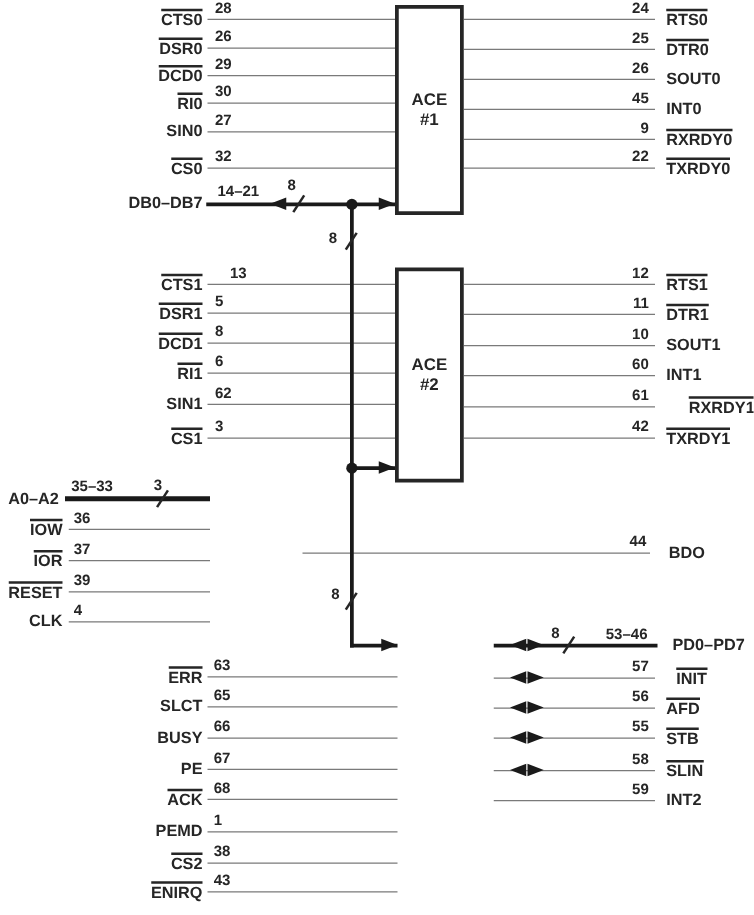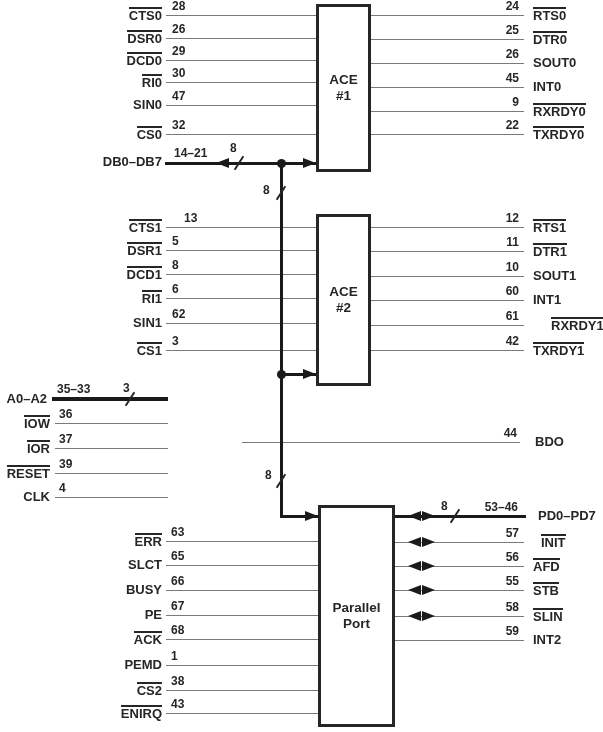--- a/index.html
+++ b/index.html
@@ -114,35 +114,31 @@
   <span class="pin" style="left:441px;top:500px">8</span>
 
   <div class="blk" style="left:316px;top:4px;width:55px;height:168px">
     <div>ACE</div>
     <div>#1</div>
   </div>
   <div class="blk" style="left:316px;top:214px;width:55px;height:172px">
     <div>ACE</div>
     <div>#2</div>
   </div>
-  <div class="blk" style="left:318px;top:505px;width:77px;height:222px">
-    <div>Parallel</div>
-    <div>Port</div>
-  </div>
 
   <span class="sig" style="right:441px;top:7px"><span class="ov">CTS0</span></span>
   <span class="pin" style="left:172px;top:0px">28</span>
   <span class="sig" style="right:441px;top:30px"><span class="ov">DSR0</span></span>
   <span class="pin" style="left:172px;top:23px">26</span>
   <span class="sig" style="right:441px;top:52px"><span class="ov">DCD0</span></span>
   <span class="pin" style="left:172px;top:45px">29</span>
   <span class="sig" style="right:441px;top:74px"><span class="ov">RI0</span></span>
   <span class="pin" style="left:172px;top:67px">30</span>
   <span class="sig" style="right:441px;top:97px">SIN0</span>
-  <span class="pin" style="left:172px;top:90px">47</span>
+  <span class="pin" style="left:172px;top:90px">27</span>
   <span class="sig" style="right:441px;top:126px"><span class="ov">CS0</span></span>
   <span class="pin" style="left:172px;top:119px">32</span>
 
   <span class="sig" style="right:441px;top:154px">DB0–DB7</span>
   <span class="pin" style="left:174px;top:147px">14–21</span>
 
   <span class="sig" style="left:533px;top:7px"><span class="ov">RTS0</span></span>
   <span class="pin" style="right:84px;top:0px">24</span>
   <span class="sig" style="left:533px;top:31px"><span class="ov">DTR0</span></span>
   <span class="pin" style="right:84px;top:24px">25</span>

